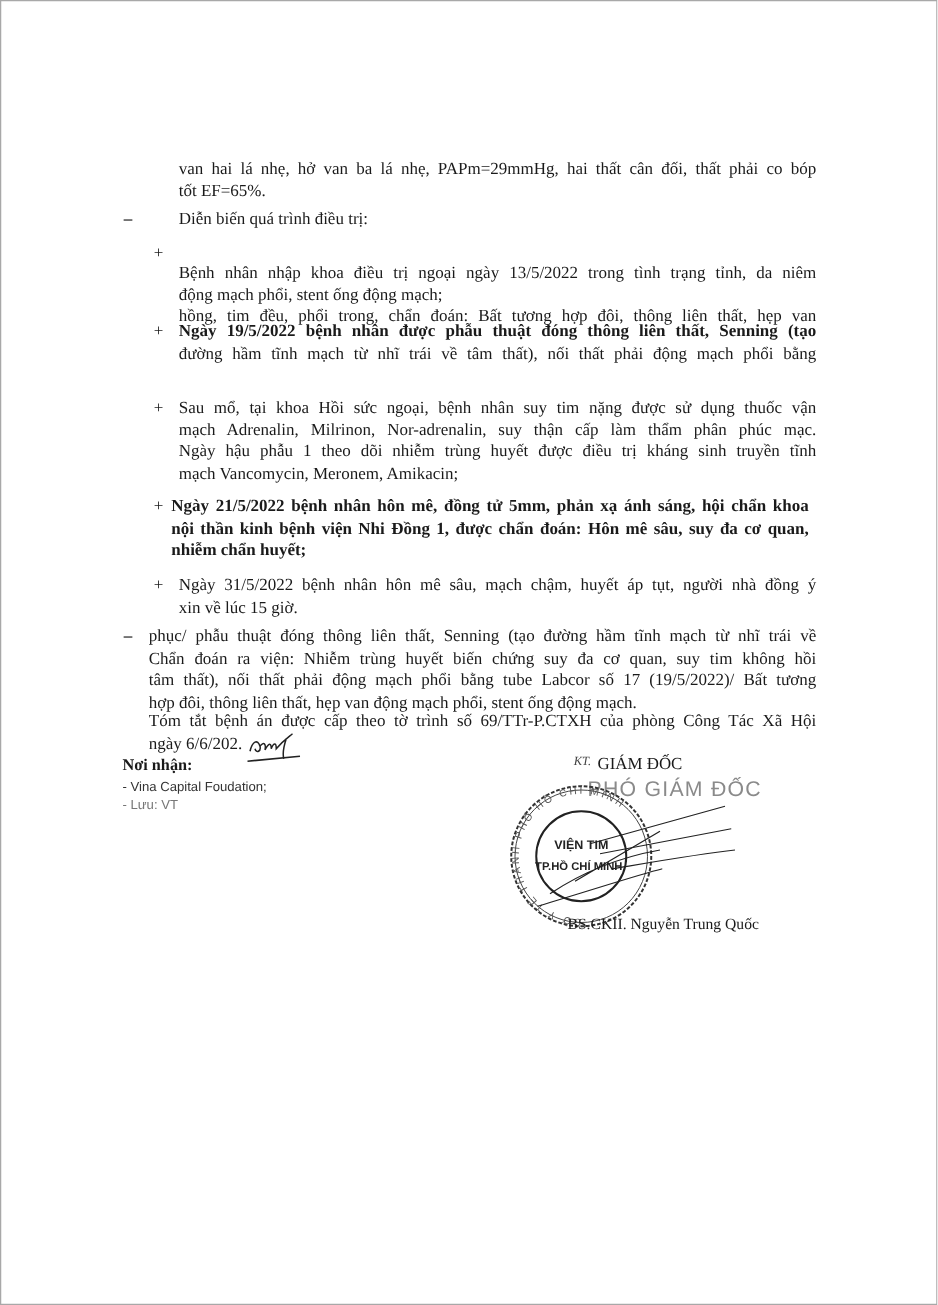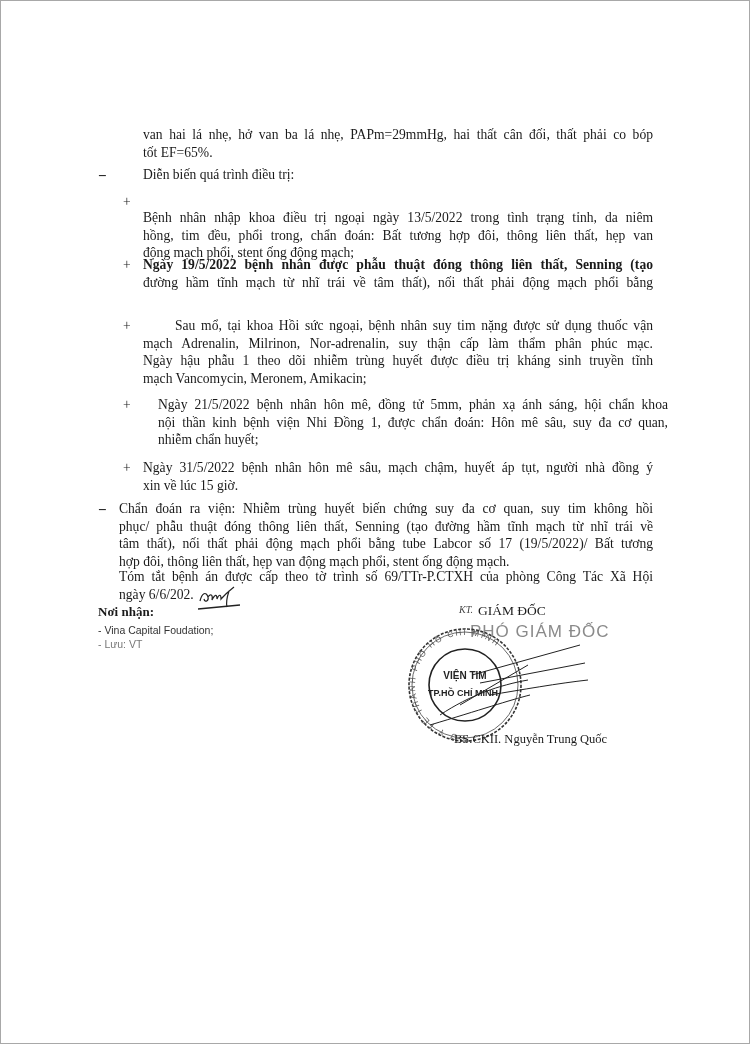--- a/index.html
+++ b/index.html
@@ -33,55 +33,55 @@
     <div style="text-align:justify; text-align-last:justify;">van hai lá nhẹ, hở van ba lá nhẹ, PAPm=29mmHg, hai thất cân đối, thất phải co bóp</div>
     <div>tốt EF=65%.</div>
   </div>
 
   <span class="bullet dash" style="left:99px; top:166px;">–</span>
   <div class="line-block" style="left:143px; top:166px; width:510px;">Diễn biến quá trình điều trị:</div>
 
   <span class="bullet" style="left:123px; top:193px;">+</span>
   <div class="line-block" style="left:143px; top:209px; width:510px;">
     <div style="text-align-last:justify;">Bệnh nhân nhập khoa điều trị ngoại ngày 13/5/2022 trong tình trạng tỉnh, da niêm</div>
+    <div>động mạch phổi, stent ống động mạch;</div>
     <div style="text-align-last:justify;">hồng, tim đều, phổi trong, chẩn đoán: Bất tương hợp đôi, thông liên thất, hẹp van</div>
-    <div>động mạch phổi, stent ống động mạch;</div>
   </div>
 
   <span class="bullet" style="left:123px; top:256px;">+</span>
   <div class="line-block" style="left:143px; top:256px; width:510px;">
     <div style="text-align-last:justify;font-weight:bold;">Ngày 19/5/2022 bệnh nhân được phẫu thuật đóng thông liên thất, Senning (tạo</div>
     <div style="text-align-last:justify;">đường hầm tĩnh mạch từ nhĩ trái về tâm thất), nối thất phải động mạch phổi bằng</div>
   </div>
 
   <span class="bullet" style="left:123px; top:317px;">+</span>
   <div class="line-block" style="left:143px; top:317px; width:510px;">
-    <div style="text-align-last:justify;margin-left:32px;">Sau mổ, tại khoa Hồi sức ngoại, bệnh nhân suy tim nặng được sử dụng thuốc vận</div>
+    <div style="text-align-last:justify;">Sau mổ, tại khoa Hồi sức ngoại, bệnh nhân suy tim nặng được sử dụng thuốc vận</div>
     <div style="text-align-last:justify;">mạch Adrenalin, Milrinon, Nor-adrenalin, suy thận cấp làm thẩm phân phúc mạc.</div>
     <div style="text-align-last:justify;">Ngày hậu phẫu 1 theo dõi nhiễm trùng huyết được điều trị kháng sinh truyền tĩnh</div>
     <div>mạch Vancomycin, Meronem, Amikacin;</div>
   </div>
 
   <span class="bullet" style="left:123px; top:396px;">+</span>
-  <div class="line-block" style="left:158px; top:396px; width:510px;">
+  <div class="line-block" style="left:137px; top:396px; width:510px;font-weight:bold;">
     <div style="text-align-last:justify;">Ngày 21/5/2022 bệnh nhân hôn mê, đồng tử 5mm, phản xạ ánh sáng, hội chẩn khoa</div>
     <div style="text-align-last:justify;">nội thần kinh bệnh viện Nhi Đồng 1, được chẩn đoán: Hôn mê sâu, suy đa cơ quan,</div>
     <div>nhiễm chẩn huyết;</div>
   </div>
 
   <span class="bullet" style="left:123px; top:459px;">+</span>
   <div class="line-block" style="left:143px; top:459px; width:510px;">
     <div style="text-align-last:justify;">Ngày 31/5/2022 bệnh nhân hôn mê sâu, mạch chậm, huyết áp tụt, người nhà đồng ý</div>
     <div>xin về lúc 15 giờ.</div>
   </div>
 
   <span class="bullet dash" style="left:99px; top:500px;">–</span>
   <div class="line-block" style="left:119px; top:500px; width:534px;">
+    <div style="text-align-last:justify;">phục/ phẫu thuật đóng thông liên thất, Senning (tạo đường hầm tĩnh mạch từ nhĩ trái về</div>
     <div style="text-align-last:justify;">Chẩn đoán ra viện: Nhiễm trùng huyết biến chứng suy đa cơ quan, suy tim không hồi</div>
-    <div style="text-align-last:justify;">phục/ phẫu thuật đóng thông liên thất, Senning (tạo đường hầm tĩnh mạch từ nhĩ trái về</div>
     <div style="text-align-last:justify;">tâm thất), nối thất phải động mạch phổi bằng tube Labcor số 17 (19/5/2022)/ Bất tương</div>
     <div>hợp đôi, thông liên thất, hẹp van động mạch phổi, stent ống động mạch.</div>
   </div>
 
   <div class="line-block" style="left:119px; top:568px; width:534px;">
     <div style="text-align-last:justify;">Tóm tắt bệnh án được cấp theo tờ trình số 69/TTr-P.CTXH của phòng Công Tác Xã Hội</div>
     <div>ngày 6/6/202.</div>
   </div>
 
   <svg class="signature" style="left:196px; top:583px;" width="46" height="28" viewBox="0 0 46 28">

